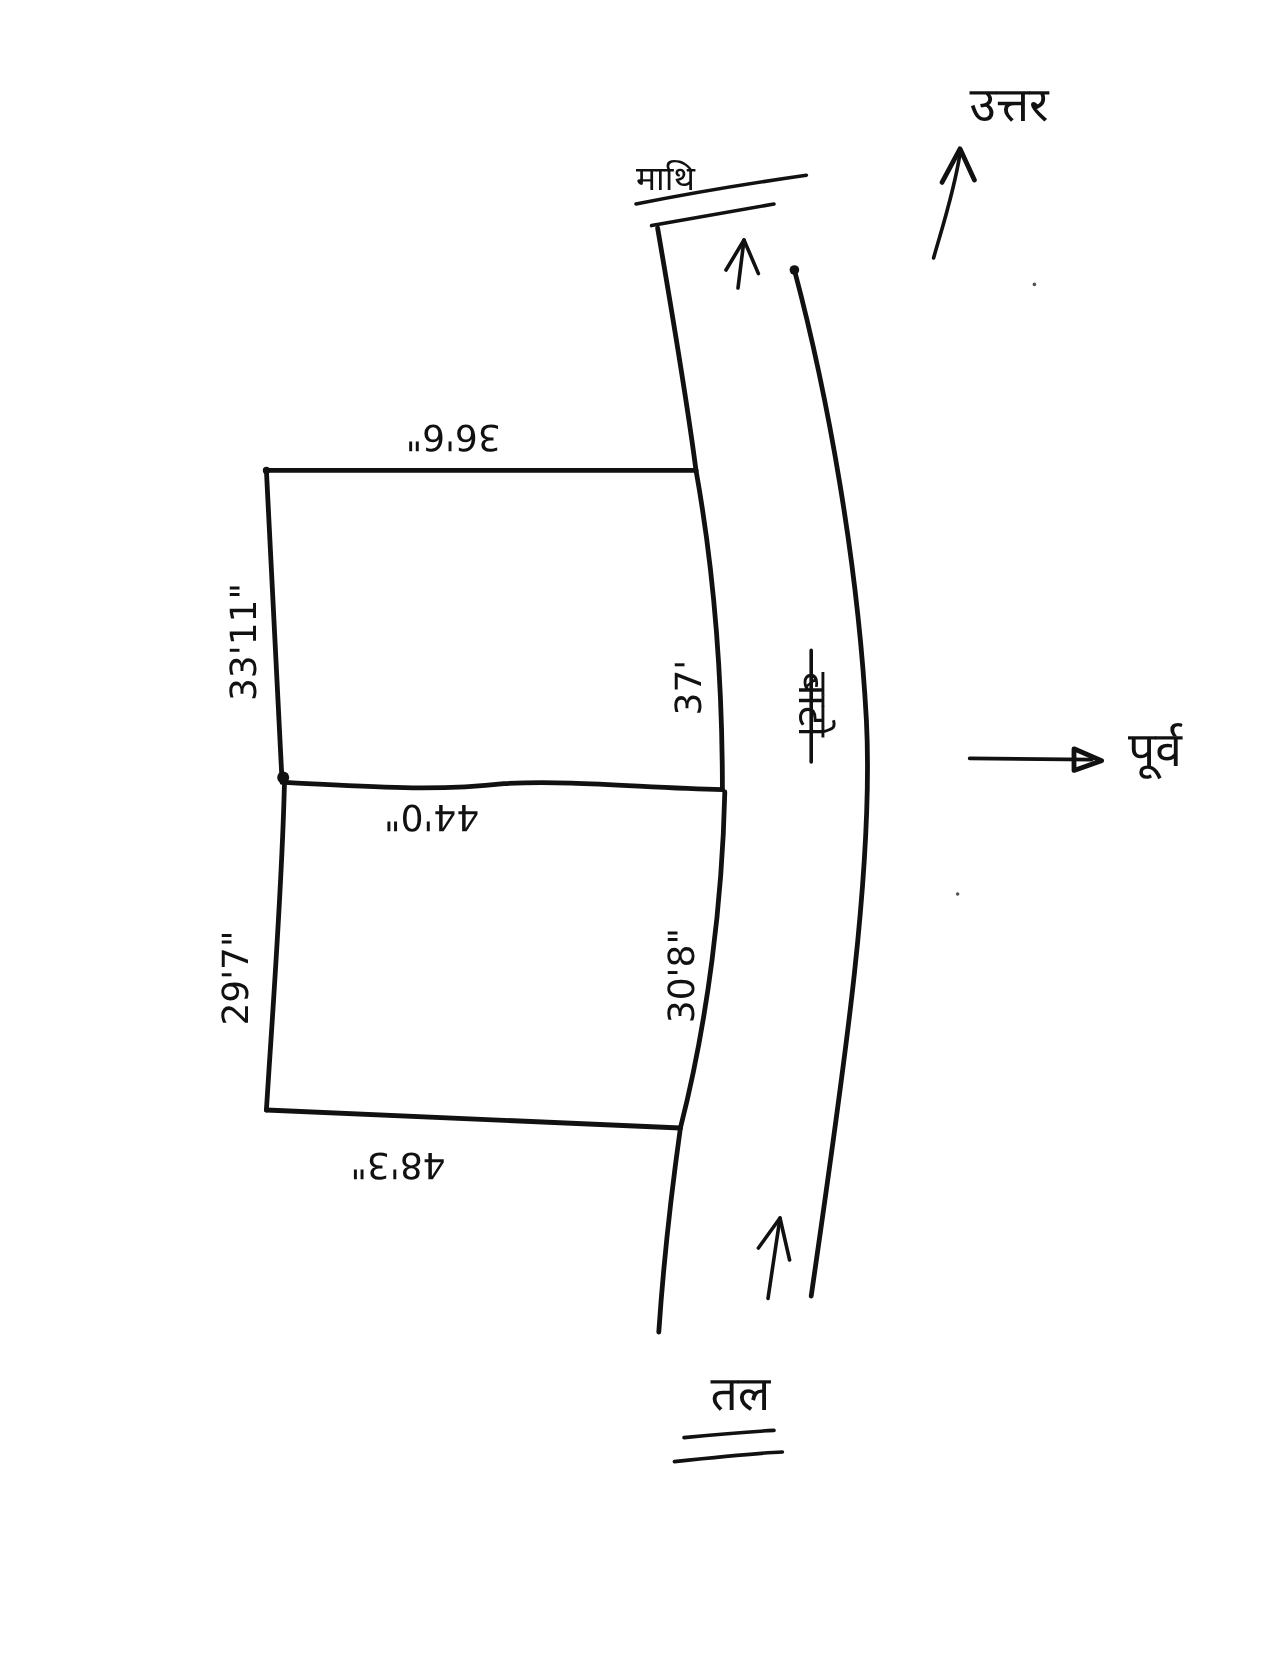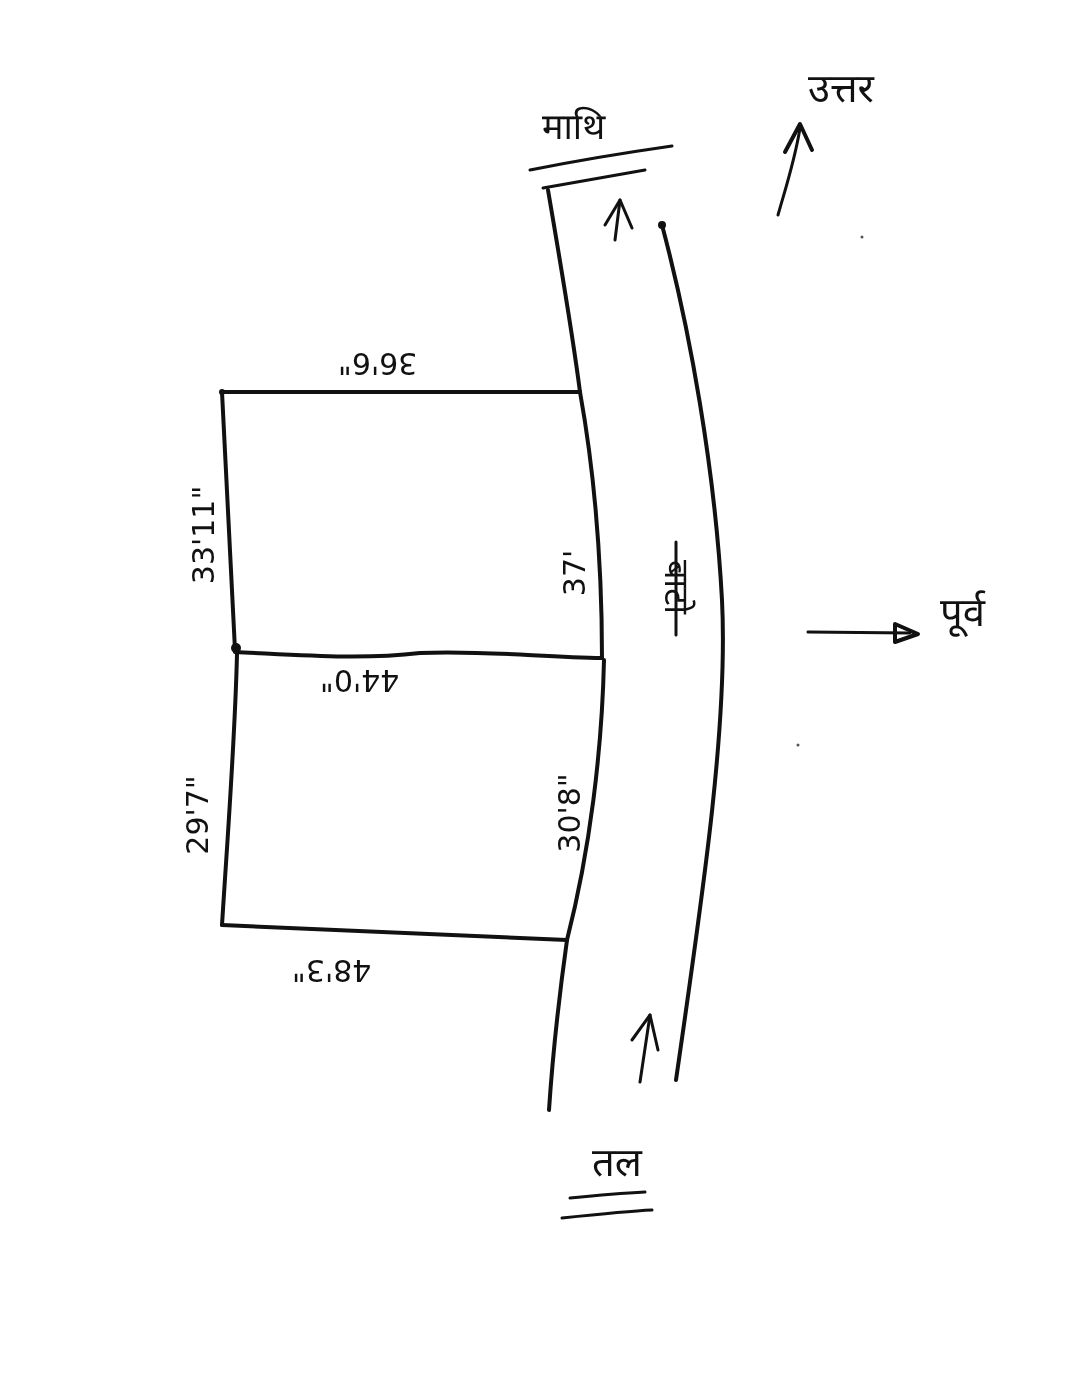--- a/index.html
+++ b/index.html
@@ -114,22 +114,22 @@
   <g>
     <path class="ink-thin" d="M570 1198 C600 1195 625 1193 645 1192"></path>
     <path class="ink-thin" d="M562 1218 C600 1214 630 1211 652 1210"></path>
   </g>
 
   <circle cx="862" cy="237" r="1.5" fill="#555"></circle>
   <circle cx="798" cy="745" r="1.5" fill="#555"></circle>
 </svg>
 
 <div class="label hindi" style="left:808px; top:68px;">उत्तर</div>
-<div class="label hindi" style="left:530px; top:109px; font-size:36px;margin-left:12px;">माथि</div>
-<div class="label hindi" style="left:940px; top:592px;">पूर्व</div>
+<div class="label hindi" style="left:530px; top:135px; font-size:28px;">माथि</div>
+<div class="label hindi" style="left:940px; top:605px;">पूर्व</div>
 <div class="label hindi" style="left:592px; top:1142px;">तल</div>
 
 <div class="label hindi dim-rot-90" style="left:650px; top:570px; font-size:34px;">बाटो</div>
 
 <div class="label dim-rot180" style="left:338px; top:348px;">36'6"</div>
 <div class="label dim-rot90" style="left:155px; top:520px;">33'11"</div>
 <div class="label dim-rot90" style="left:552px; top:558px;">37'</div>
 <div class="label dim-rot180" style="left:320px; top:665px;">44'0"</div>
 <div class="label dim-rot90" style="left:158px; top:800px;">29'7"</div>
 <div class="label dim-rot90" style="left:530px; top:798px;">30'8"</div>

